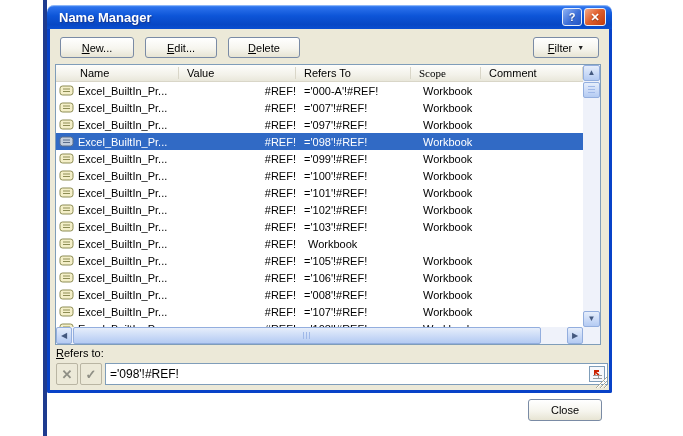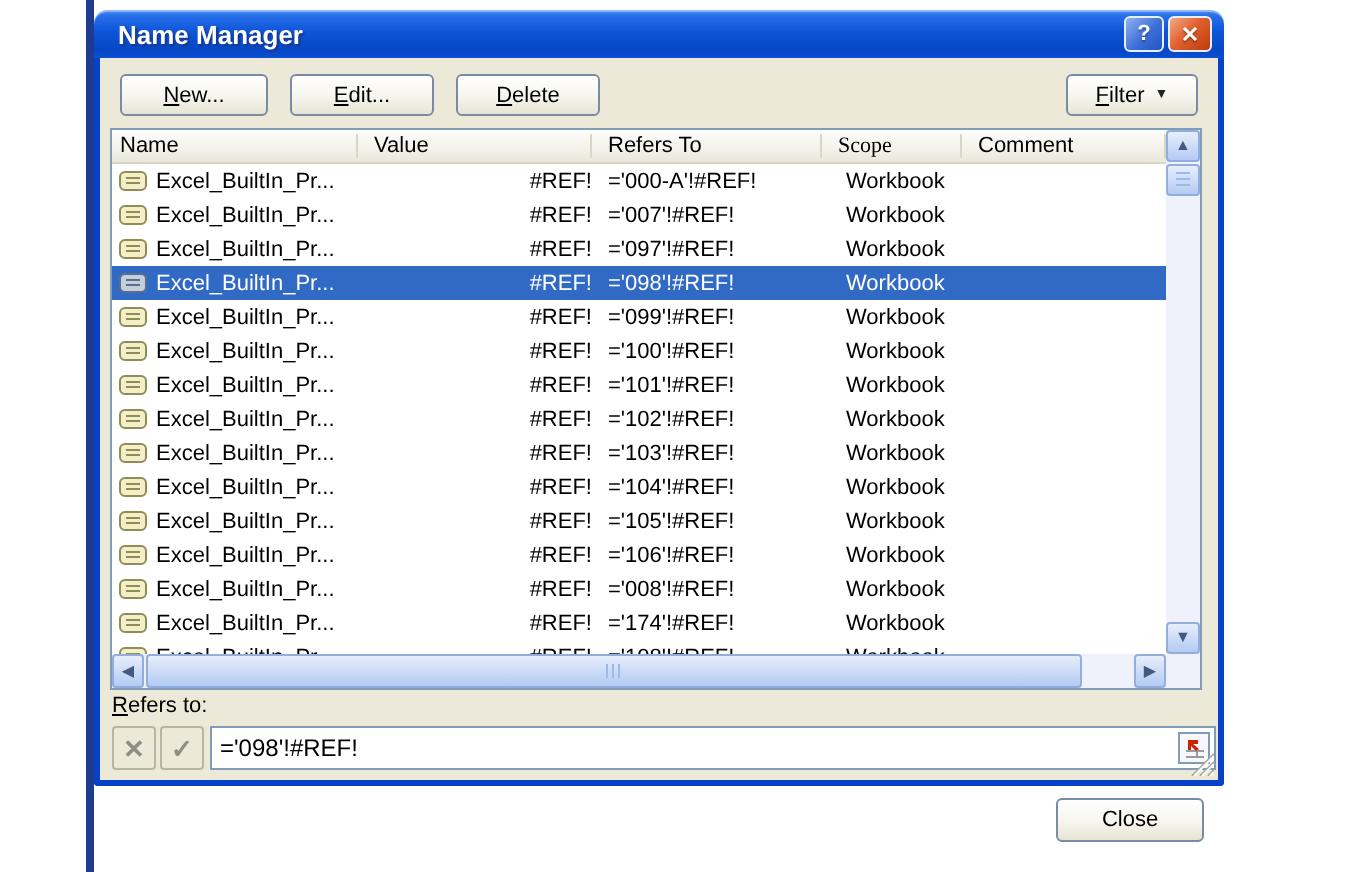--- a/index.html
+++ b/index.html
@@ -34,21 +34,21 @@
   #btn-filter{left:483px;top:8px;width:66px;gap:5px;}
   .dd-arrow{font-size:7px;color:#222;line-height:1;}
 
   .list{position:absolute;left:5px;top:35px;width:546px;height:281px;background:#fff;
     border:1px solid #7F9DB9;box-sizing:border-box;}
   .lheader{position:absolute;left:0;top:0;width:527px;height:17px;display:flex;font-size:11px;
     background:linear-gradient(180deg,#FDFDFB 0%,#F3F2EA 60%,#E9E7DA 100%);
     border-bottom:1px solid #D9D6C8;box-sizing:border-box;}
   .hcell{box-sizing:border-box;padding-left:8px;display:flex;align-items:center;position:relative;}
   .hcell::after{content:"";position:absolute;right:0;top:2px;bottom:2px;width:1px;background:#D9D6C8;}
-  .w-name{width:123px;padding-left:4px;}
+  .w-name{width:123px;padding-left:24px;}
   .w-value{width:117px;}
   .w-refers{width:115px;}
   .w-scope{width:70px;font-family:Liberation Serif, serif;}
   .w-comment{flex:1;}
   .lrows{position:absolute;left:0;top:17px;width:527px;height:245px;overflow:hidden;}
   .lrow{display:flex;height:17px;align-items:center;font-size:11px;}
   .lrow.selected{background:#316AC5;color:#fff;}
   .cell{box-sizing:border-box;white-space:nowrap;overflow:hidden;}
   .c-name{width:123px;display:flex;align-items:flex-start;padding-left:3px;}
   .tagicon{width:15px;height:11px;margin-right:4px;flex:none;display:inline-flex;}
@@ -287,21 +287,20 @@
                 <span class="tagicon">
                   <svg width="15" height="11" viewBox="0 0 15 11">
                     <rect class="tag-bg" x="1" y="1" width="13" height="9" rx="2.5"></rect>
                     <line class="tag-ln" x1="4" y1="4" x2="11" y2="4"></line>
                     <line class="tag-ln" x1="4" y1="6.5" x2="11" y2="6.5"></line>
                   </svg>
                 </span>
                 <span>Excel_BuiltIn_Pr...</span>
               </span>
               <span class="cell c-value">#REF!</span>
-              <span class="cell c-refers">='104'!#REF!</span>
               <span class="cell c-scope">Workbook</span>
               <span class="cell c-comment"></span>
             </div>
             <div class="lrow">
               <span class="cell c-name">
                 <span class="tagicon">
                   <svg width="15" height="11" viewBox="0 0 15 11">
                     <rect class="tag-bg" x="1" y="1" width="13" height="9" rx="2.5"></rect>
                     <line class="tag-ln" x1="4" y1="4" x2="11" y2="4"></line>
                     <line class="tag-ln" x1="4" y1="6.5" x2="11" y2="6.5"></line>
@@ -351,21 +350,21 @@
                 <span class="tagicon">
                   <svg width="15" height="11" viewBox="0 0 15 11">
                     <rect class="tag-bg" x="1" y="1" width="13" height="9" rx="2.5"></rect>
                     <line class="tag-ln" x1="4" y1="4" x2="11" y2="4"></line>
                     <line class="tag-ln" x1="4" y1="6.5" x2="11" y2="6.5"></line>
                   </svg>
                 </span>
                 <span>Excel_BuiltIn_Pr...</span>
               </span>
               <span class="cell c-value">#REF!</span>
-              <span class="cell c-refers">='174'!#REF!</span>
+              <span class="cell c-refers">='107'!#REF!</span>
               <span class="cell c-scope">Workbook</span>
               <span class="cell c-comment"></span>
             </div>
             <div class="lrow">
               <span class="cell c-name">
                 <span class="tagicon">
                   <svg width="15" height="11" viewBox="0 0 15 11">
                     <rect class="tag-bg" x="1" y="1" width="13" height="9" rx="2.5"></rect>
                     <line class="tag-ln" x1="4" y1="4" x2="11" y2="4"></line>
                     <line class="tag-ln" x1="4" y1="6.5" x2="11" y2="6.5"></line>

